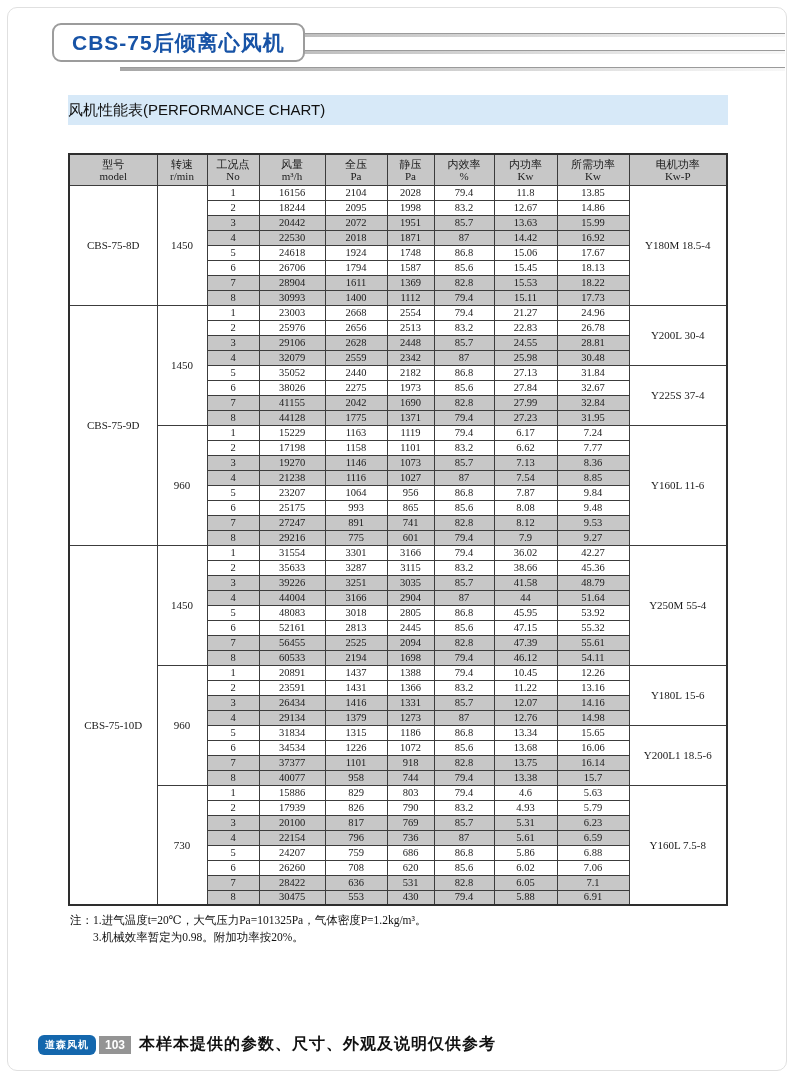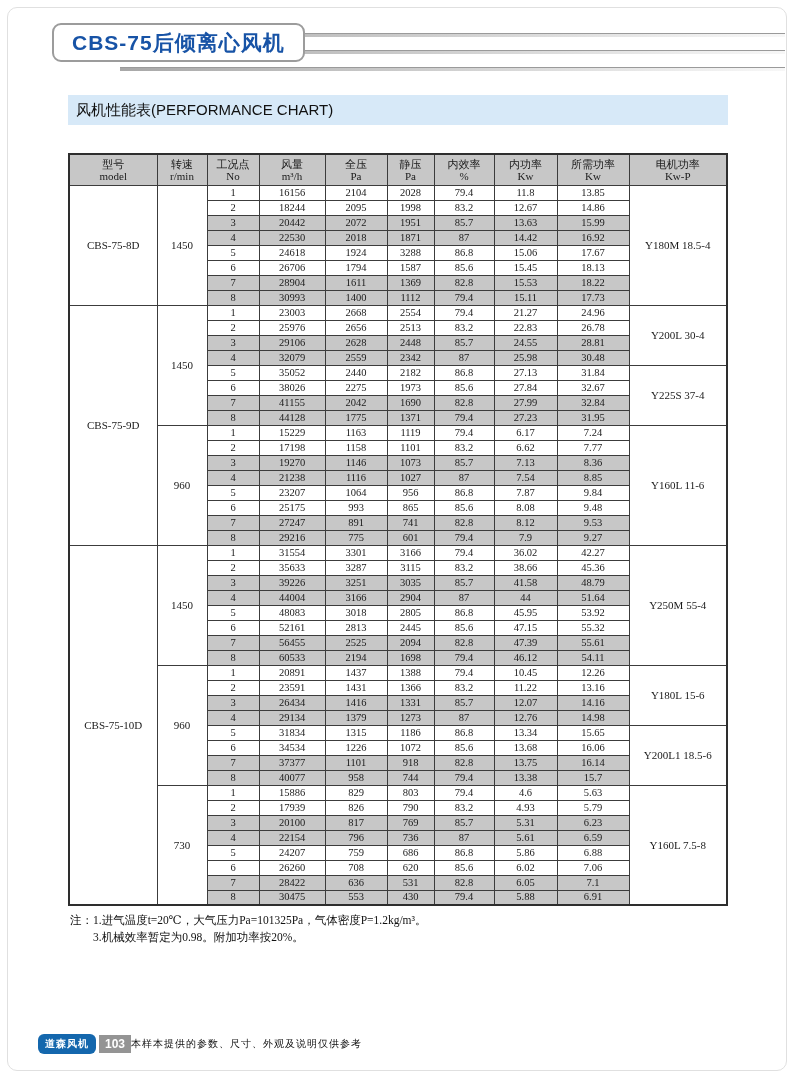--- a/index.html
+++ b/index.html
@@ -36,21 +36,21 @@
   }
   .title-box span {
     font-family: "Liberation Sans", "DejaVu Sans", sans-serif;
     font-weight: bold; font-size: 21px; color: #1753a6;
     letter-spacing: 1px; white-space: nowrap;
   }
   .section-banner {
     position: absolute; left: 68px; top: 95px; width: 660px; height: 30px;
     background: #d7e9f8;
     display: flex; align-items: center;
-    padding-left: 8px;
+    padding-left: 0;
     font-family: "Liberation Sans", "DejaVu Sans", sans-serif;
     font-size: 15px; color: #111;
   }
   
   .table-wrap { position: absolute; left: 68px; top: 153px; width: 660px; }
   table.perf {
     width: 660px; border-collapse: collapse; table-layout: fixed;
     border: 2px solid #2e2e2e;
   }
   table.perf th, table.perf td {
@@ -80,21 +80,21 @@
   }
   .footer .brand {
     background: #1467ad; color: #fff; font-weight: bold;
     font-size: 10px; padding: 3px 7px; letter-spacing: 1px; border-radius: 6px;
   }
   .footer .pagenum {
     background: #949494; color: #fff; font-weight: bold;
     font-size: 12px; padding: 2px 6px; margin-left: 3px;
   }
   .footer .disclaimer {
-    font-weight: normal; font-size: 10px; color: #111;
+    margin-left: 8px; font-weight: bold; font-size: 16px; color: #111;
     letter-spacing: 1px;
   }
 </style>
 </head>
 <body>
 
 <div class="page-edge"></div>
 
 <div class="rule-line rule-1"></div>
 <div class="rule-line rule-2"></div>
@@ -203,21 +203,21 @@
           <td class="shade">2018</td>
           <td class="shade">1871</td>
           <td class="shade">87</td>
           <td class="shade">14.42</td>
           <td class="shade">16.92</td>
         </tr>
         <tr>
           <td>5</td>
           <td>24618</td>
           <td>1924</td>
-          <td>3288</td>
+          <td>1748</td>
           <td>86.8</td>
           <td>15.06</td>
           <td>17.67</td>
         </tr>
         <tr>
           <td>6</td>
           <td>26706</td>
           <td>1794</td>
           <td>1587</td>
           <td>85.6</td>

